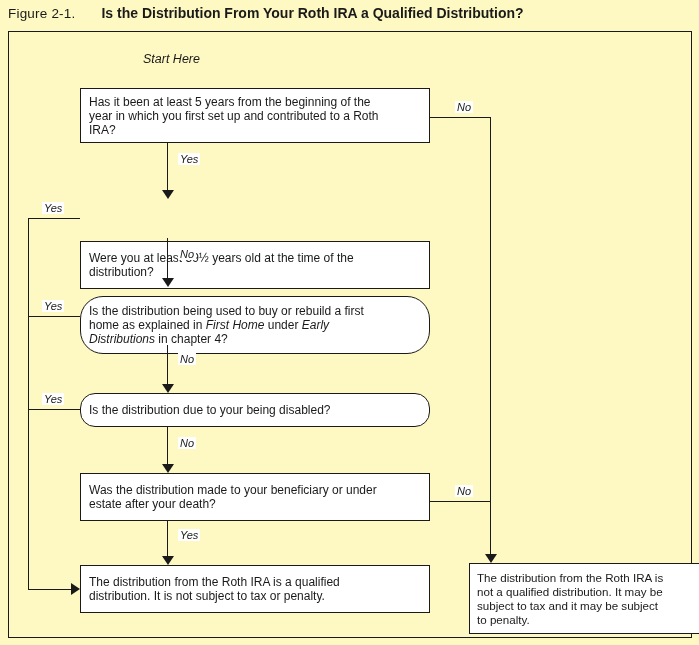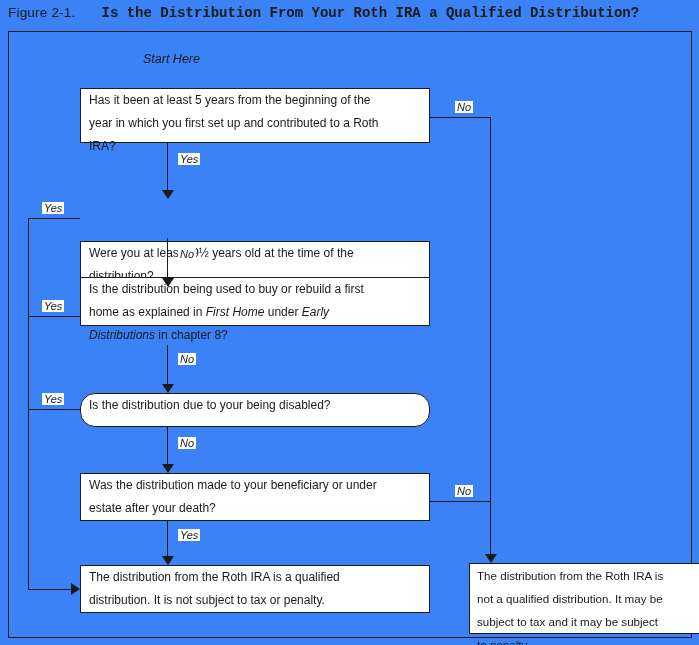--- a/index.html
+++ b/index.html
@@ -4,21 +4,21 @@
 <style>
   html, body {
     margin: 0;
     padding: 0;
     background: #ffffff;
   }
   #canvas {
     position: relative;
     width: 699px;
     height: 645px;
-    background: #3b82f6;
+    background: #fef9c3;
     font-family: "Liberation Sans", sans-serif;
     color: #1a1a1a;
     overflow: hidden;
   }
   .title-row {
     position: absolute;
     left: 8px;
     top: 5px;
     display: flex;
     align-items: baseline;
@@ -26,21 +26,20 @@
   }
   .fig-label {
     font-size: 13.5px;
     font-weight: 400;
     margin-right: 26px;
     letter-spacing: 0.2px;
   }
   .fig-title {
     font-size: 14px;
     font-weight: 700;
-    font-family: Liberation Mono, monospace;
   }
   .outer-border {
     position: absolute;
     left: 8px;
     top: 31px;
     width: 684px;
     height: 607px;
     border: 1px solid #1a1a1a;
     box-sizing: border-box;
   }
@@ -51,23 +50,24 @@
     font-size: 12.5px;
     font-weight: 400;
     font-style: italic;
   }
   .qbox {
     position: absolute;
     border: 1px solid #1a1a1a;
     box-sizing: border-box;
     background: #ffffff;
     display: flex;
+    align-items: center;
     padding: 0 8px;
     font-size: 12px;
-    line-height: 23px;
+    line-height: 14px;
     white-space: pre;
   }
   .qbox .italic { font-style: italic; }
   .vline, .hline {
     position: absolute;
     background: #1a1a1a;
   }
   .vline { width: 1px; }
   .hline { height: 1px; }
   .arrow-down {
@@ -111,24 +111,24 @@
     <span>Has it been at least 5 years from the beginning of the
 year in which you first set up and contributed to a Roth
 IRA?</span>
   </div>
 
   <div class="qbox" style="left:80px; top:199px; width:350px; height:48px;margin-top:42px;">
     <span>Were you at least 59½ years old at the time of the
 distribution?</span>
   </div>
 
-  <div class="qbox" style="left:80px; top:277px; width:350px; height:49px;">
+  <div class="qbox" style="left:80px; top:296px; width:350px; height:58px;border-radius:23px;">
     <span><span>Is the distribution being used to buy or rebuild a first
 home as explained in </span><span class="italic">First Home</span><span> under </span><span class="italic">Early
-Distributions</span><span> in chapter 8?</span></span>
+Distributions</span><span> in chapter 4?</span></span>
   </div>
 
   <div class="qbox" style="left:80px; top:393px; width:350px; height:34px;border-radius:15px;">
     <span>Is the distribution due to your being disabled?</span>
   </div>
 
   <div class="qbox" style="left:80px; top:473px; width:350px; height:48px;">
     <span>Was the distribution made to your beneficiary or under
 estate after your death?</span>
   </div>

